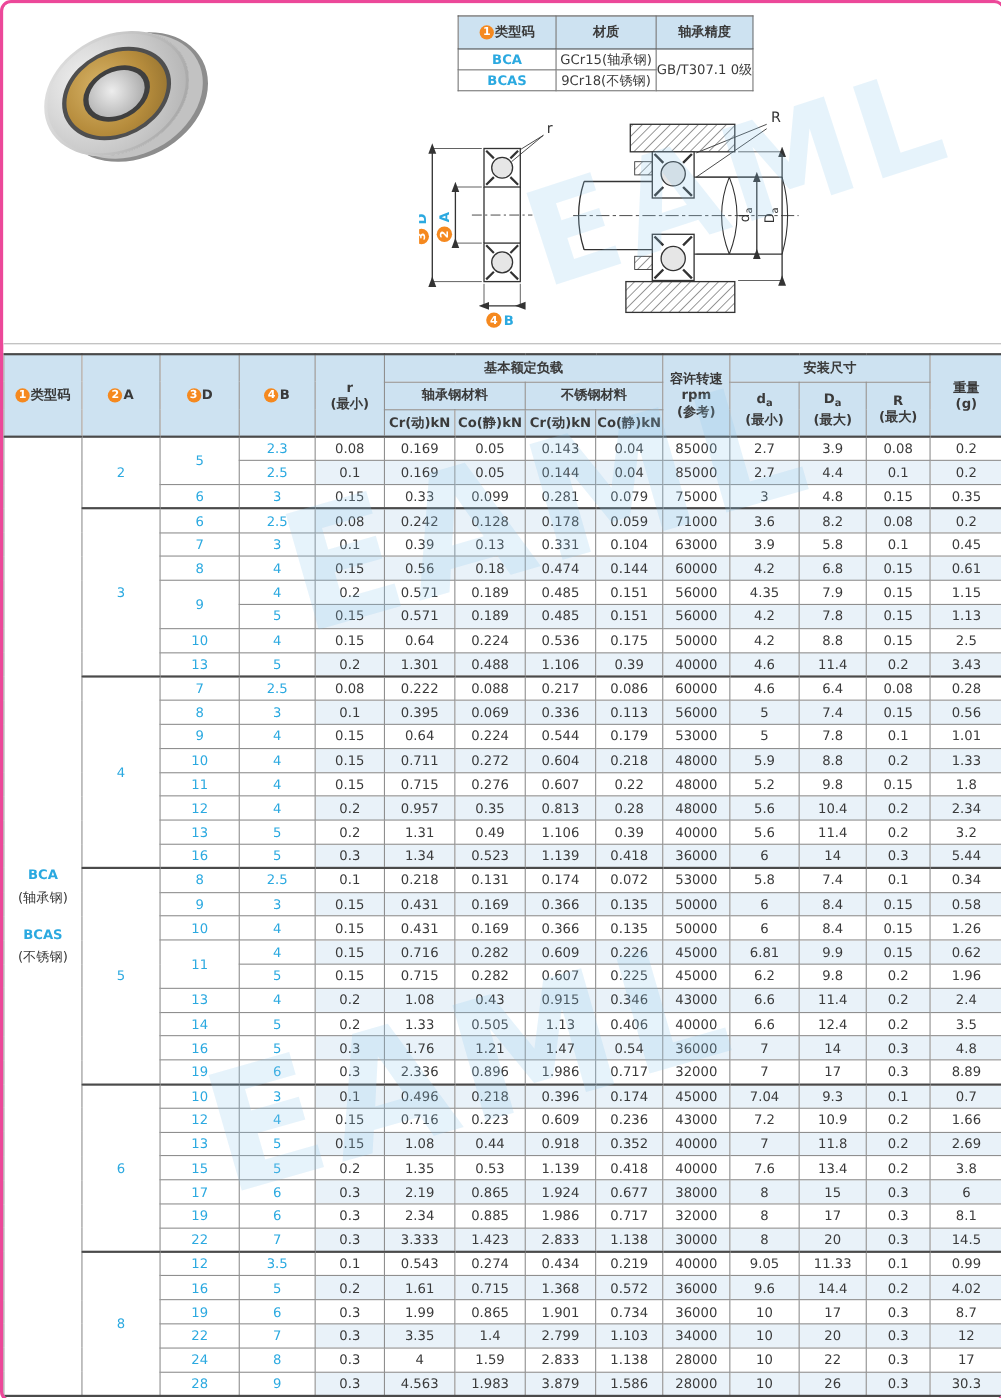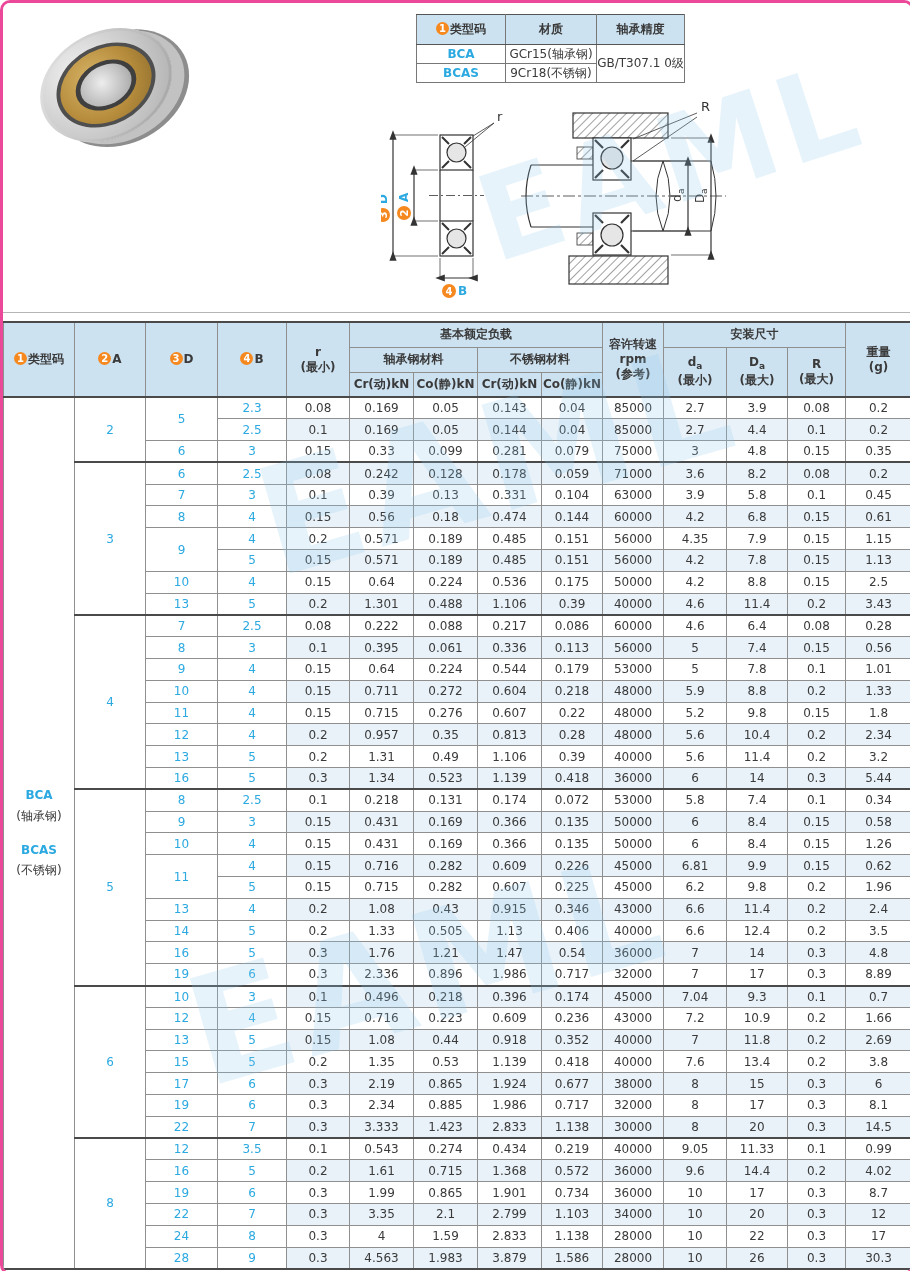--- a/index.html
+++ b/index.html
@@ -408,21 +408,21 @@
           <td class="num">4.6</td>
           <td class="num">6.4</td>
           <td class="num">0.08</td>
           <td class="num">0.28</td>
         </tr>
         <tr class="alt">
           <td class="bluecell">8</td>
           <td class="bluecell">3</td>
           <td class="num">0.1</td>
           <td class="num">0.395</td>
-          <td class="num">0.061</td>
+          <td class="num">0.069</td>
           <td class="num">0.336</td>
           <td class="num">0.113</td>
           <td class="num">56000</td>
           <td class="num">5</td>
           <td class="num">7.4</td>
           <td class="num">0.15</td>
           <td class="num">0.56</td>
         </tr>
         <tr>
           <td class="bluecell">9</td>
@@ -774,21 +774,21 @@
           <td class="num">10</td>
           <td class="num">17</td>
           <td class="num">0.3</td>
           <td class="num">8.7</td>
         </tr>
         <tr class="alt">
           <td class="bluecell">22</td>
           <td class="bluecell">7</td>
           <td class="num">0.3</td>
           <td class="num">3.35</td>
-          <td class="num">2.1</td>
+          <td class="num">1.4</td>
           <td class="num">2.799</td>
           <td class="num">1.103</td>
           <td class="num">34000</td>
           <td class="num">10</td>
           <td class="num">20</td>
           <td class="num">0.3</td>
           <td class="num">12</td>
         </tr>
         <tr>
           <td class="bluecell">24</td>

